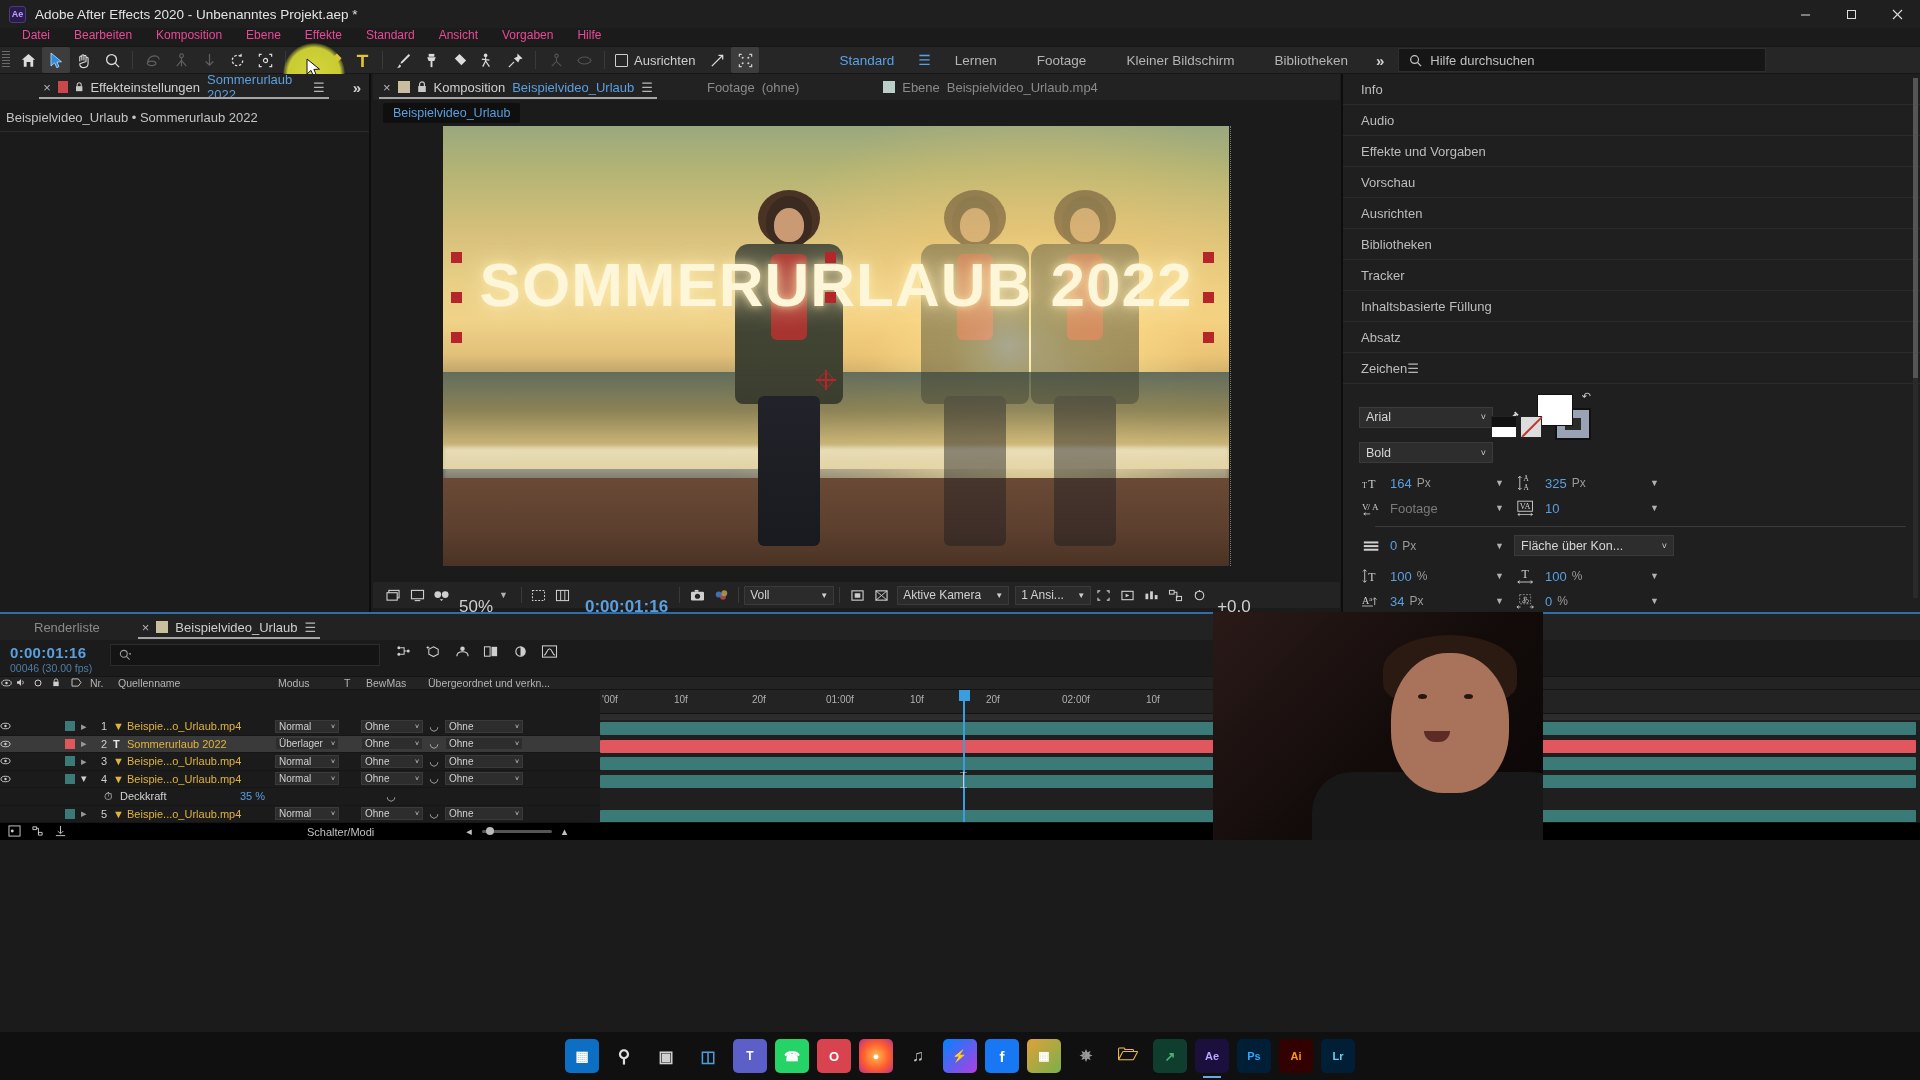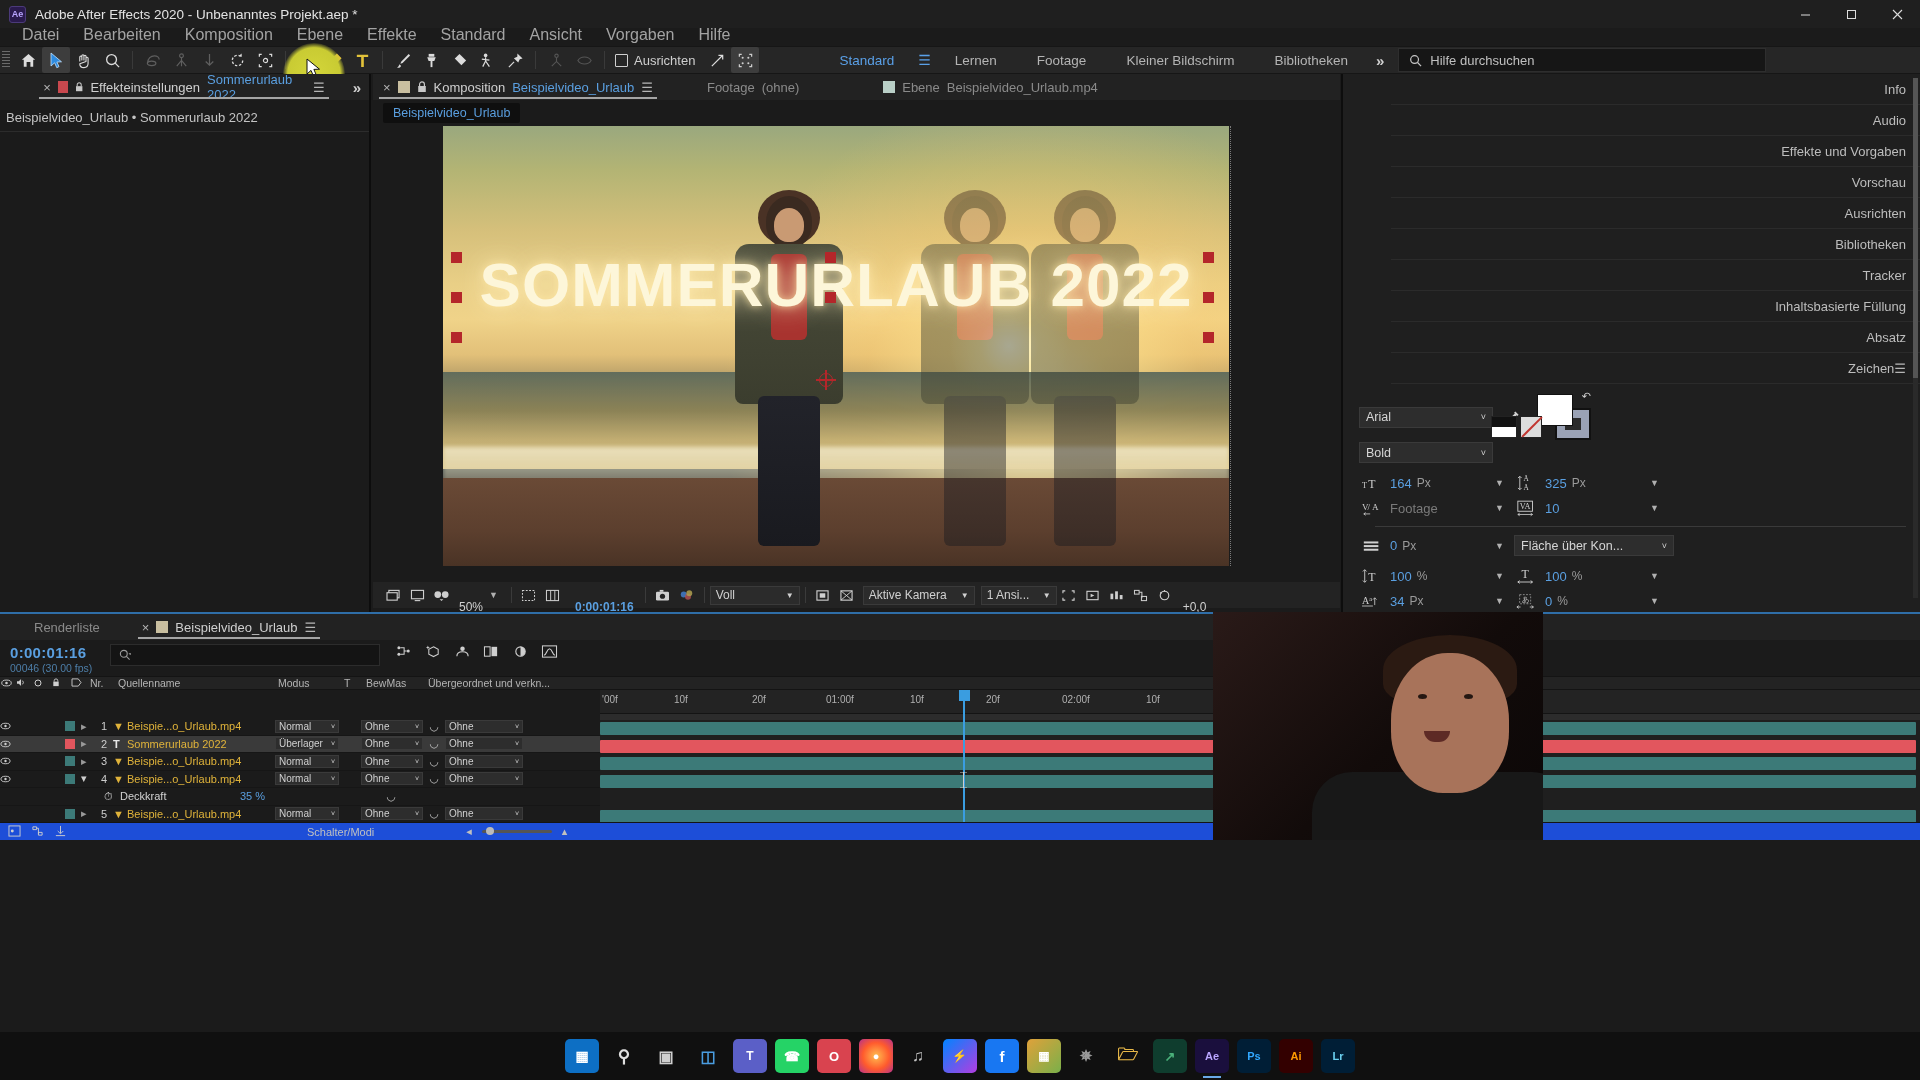--- a/index.html
+++ b/index.html
@@ -15,21 +15,21 @@
     font-size:9px; font-weight:bold; display:flex; align-items:center; justify-content:center; }
   .title-text { font-size:13.5px; color:#e3e3e3; }
   .winbtns { margin-left:auto; display:flex; height:28px; }
   .winbtn { width:46px; height:28px; display:flex; align-items:center; justify-content:center;
     color:#d8d8d8; font-size:12px; }
   .winbtn svg { display:block; }
 
   
   .menubar { position:absolute; left:0; top:24px; width:1920px; height:22px;
     display:flex; align-items:center; padding-left:10px; gap:0px; }
-  .menuitem { font-size:16px; color:#a3a3a3; padding:2px 12px; cursor:default; }
+  .menuitem { font-size:12px; color:#ec4899; padding:2px 12px; cursor:default; }
 
   
   .toolbar { position:absolute; left:0; top:46px; width:1920px; height:28px;
     background:#262626; border-top:1px solid #161616; border-bottom:1px solid #161616;
     display:flex; align-items:center; }
   .grip { width:8px; height:18px; margin:0 4px 0 2px;
     background:repeating-linear-gradient(to bottom,#6a6a6a 0 1px,transparent 1px 3px); }
   .tool { width:28px; height:26px; display:flex; align-items:center; justify-content:center;
     color:#d5d5d5; position:relative; }
   .tool.active { background:#3d3d3d; border-radius:2px; }
@@ -116,28 +116,28 @@
   .anchor::before{left:5px;top:-4px;width:1.6px;height:20px;}
   .anchor::after{top:5px;left:-4px;height:1.6px;width:20px;}
   .comp-edge { position:absolute; top:0; width:1px; height:440px; border-left:1px dotted #7a7a7a; }
 
   
   .viewbar { position:absolute; left:0; bottom:0; width:967px; height:26px; background:#232323;
     display:flex; align-items:center; gap:0; padding-left:8px; font-size:12.5px; color:#cacaca; }
   .vb-ic { width:24px; height:22px; display:flex; align-items:center; justify-content:center; color:#cfcfcf; }
   .vb-sel { height:19px; background:#2b2b2b; border:1px solid #3a3a3a; display:flex;
     align-items:center; justify-content:space-between; padding:0 5px; font-size:12px; color:#d0d0d0; }
-  .vb-txt { font-size:12px; color:#d0d0d0; padding:0 6px;margin-top:24px; }
+  .vb-txt { font-size:17px; color:#d0d0d0; padding:0 6px;margin-top:24px; }
   .vb-sep { width:1px; height:16px; background:#3a3a3a; margin:0 5px; }
 
   
   #rightpanel { position:absolute; left:1341px; top:74px; width:579px; height:538px; background:#1f1f1f;
     border-left:2px solid #0d0d0d; }
-  .rp-item { height:31px; display:flex; align-items:center; justify-content:flex-end;
-    padding:0 14px 0 18px; font-size:13px; color:#bdbdbd; border-bottom:1px solid #2b2b2b;margin-left:48px; }
+  .rp-item { height:31px; display:flex; align-items:center; justify-content:flex-start;
+    padding:0 14px 0 18px; font-size:13px; color:#bdbdbd; border-bottom:1px solid #2b2b2b; }
   .charpanel { padding:10px 14px 0 16px; }
   .ctrl-row { display:flex; align-items:center; gap:8px; margin-bottom:6px; }
   .ff-select { width:134px; height:21px; background:#2d2d2d; border:1px solid #3a3a3a;
     display:flex; align-items:center; justify-content:space-between; padding:0 6px;
     font-size:12.5px; color:#d6d6d6; }
   .eyedrop { width:22px; display:flex; justify-content:center; color:#d0d0d0; }
   .colorstack { position:relative; width:58px; height:46px; }
   .cs-fill { position:absolute; left:6px; top:0; width:36px; height:32px; background:#fff; border:1px solid #111; }
   .cs-stroke { position:absolute; left:24px; top:14px; width:36px; height:32px; background:#9aa2b5; border:2px solid #111; }
   .cs-inner { position:absolute; left:8px; top:8px; right:8px; bottom:8px; background:#2b2b2b; }
@@ -179,21 +179,21 @@
     border-bottom:1px solid #161616; }
   .layer-row.sel { background:#3a3a3a; }
   .eyecol { width:11px; text-align:center; color:#cfcfcf; }
   .mini-select { height:13px; background:#2d2d2d; border:1px solid #3a3a3a; display:flex;
     align-items:center; justify-content:space-between; padding:0 3px; font-size:10px; color:#d0d0d0; }
   .ruler { position:relative; height:24px; background:#232323; border-bottom:1px solid #141414; }
   .rtick { position:absolute; top:4px; font-size:10px; color:#b0b0b0; }
   .track { position:absolute; height:13px; border-radius:1px; }
   .playhead { position:absolute; top:0; width:2px; background:#3a9de0; }
   .ph-cap { position:absolute; top:0; width:11px; height:11px; background:#3a9de0; margin-left:-4.5px; }
-  .tl-foot { position:absolute; left:0; bottom:0; width:1920px; height:18px; background:#1d4ed8;
+  .tl-foot { position:absolute; left:0; bottom:0; width:1920px; height:18px; background:#000000;
     display:flex; align-items:center; gap:10px; padding-left:8px; font-size:11px; color:#c0c0c0;
     border-top:1px solid #141414; }
 
   
   #webcam { position:absolute; right:0; top:612px; width:330px; height:228px; overflow:hidden; }
   .wc-bg { position:absolute; inset:0; background:linear-gradient(135deg,#2a1a18,#120b0a 55%,#0b0707); }
   .wc-face { position:absolute; left:54%; top:18%; width:118px; height:140px;
     background:#a8735a; border-radius:48% 48% 44% 44%; }
   .wc-hair { position:absolute; left:54%; top:10%; width:134px; height:70px; margin-left:-8px;
     background:#2b1a12; border-radius:50% 50% 30% 30%; }

